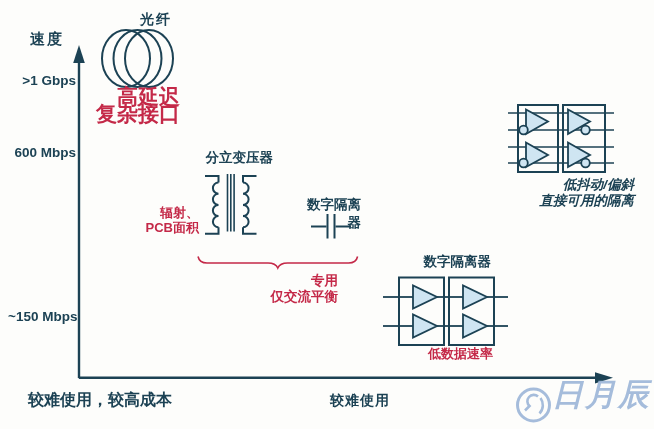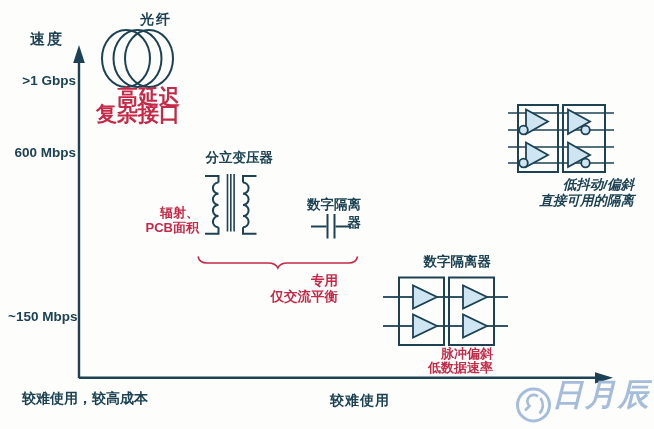--- a/index.html
+++ b/index.html
@@ -28,21 +28,21 @@
   .fiber-title{left:98px;top:11px;width:74px;font-size:14px;letter-spacing:2px;}
   .fiber-cap{left:94px;top:88px;width:86px;font-size:21px;line-height:17px;}
   .xfmr-title{left:185px;top:149px;width:88px;font-size:13.5px;}
   .xfmr-cap{left:127px;top:205px;width:72px;font-size:13px;line-height:15px;}
   .cap-title{left:301px;top:196px;width:60px;font-size:13.5px;}
   .brace-cap{left:216px;top:273px;width:122px;font-size:13.5px;line-height:15.5px;}
   .di-title{left:403px;top:253px;width:88px;font-size:13.5px;}
   .di-cap{left:401px;top:347px;width:92px;font-size:13px;line-height:14px;}
   .adn-title{left:503px;top:57px;width:124px;font-size:14px;line-height:17px;}
   .adn-cap{left:496px;top:177px;width:138px;font-size:13.5px;line-height:16px;font-style:italic;}
-  .x-note{left:22px;top:390px;font-size:14px;}
+  .x-note{left:28px;top:390px;font-size:16px;}
   .x-label{left:294px;top:392px;width:96px;font-size:14px;letter-spacing:1px;}
   .wm-text{
     position:absolute;left:552px;top:374px;color:var(--wm);
     font-family:"DejaVu Serif",serif;font-style:italic;font-weight:bold;
     font-size:31px;letter-spacing:2px;opacity:.9;white-space:nowrap;
   }
 </style>
 </head>
 <body>
 
@@ -152,21 +152,20 @@
 
   <div class="lbl center cap-title">数字隔离器</div>
 
   <div class="lbl center red brace-cap">
     <div>专用</div>
     <div>仅交流平衡</div>
   </div>
 
   <div class="lbl center di-title">数字隔离器</div>
   <div class="lbl center red di-cap">
-    <div>脉冲偏斜</div>
     <div>低数据速率</div>
   </div>
 
   <div class="lbl center adn-cap">
     <div>低抖动/偏斜</div>
     <div>直接可用的隔离</div>
   </div>
 
   <div class="lbl x-note">较难使用，较高成本</div>
   <div class="lbl center x-label">较难使用</div>

